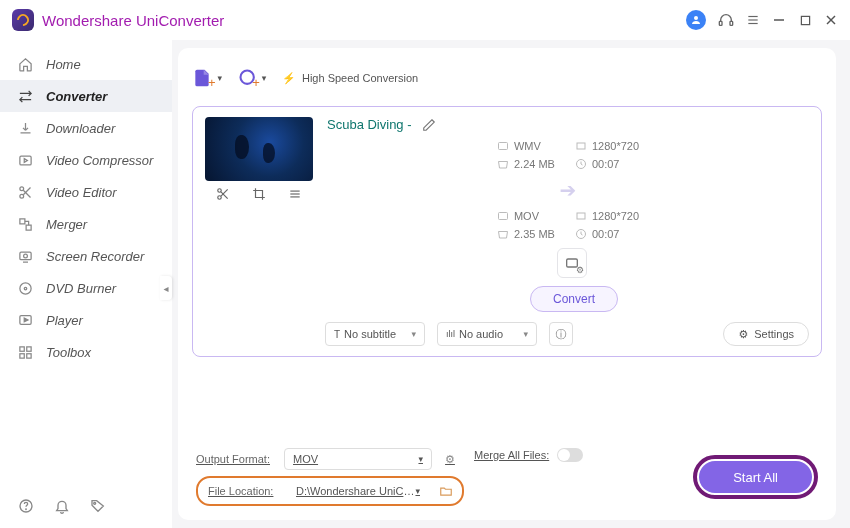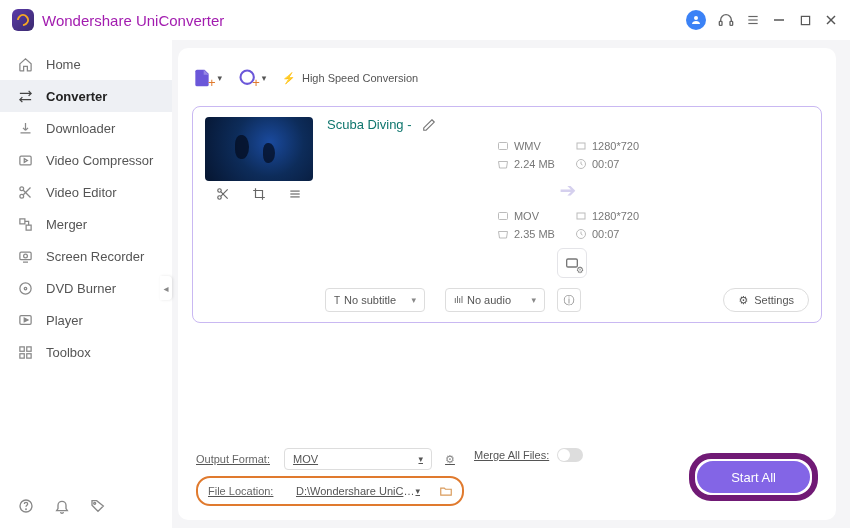--- a/index.html
+++ b/index.html
@@ -6,21 +6,21 @@
   body { width: 850px; height: 528px; background: #f5f5f7; overflow: hidden; }
   .titlebar { height: 40px; display: flex; align-items: center; padding: 0 12px; background: #fff; }
   .logo { width: 22px; height: 22px; background: linear-gradient(135deg, #5b3aa8, #3a2a6e); border-radius: 6px; display: flex; align-items: center; justify-content: center; }
   .logo-inner { width: 12px; height: 12px; border: 2px solid #f5a623; border-radius: 50%; border-left-color: transparent; transform: rotate(-45deg); }
   .app-title { margin-left: 8px; font-size: 15px; color: #a21caf; }
   .titlebar-right { margin-left: auto; display: flex; align-items: center; gap: 12px; }
   .user-badge { width: 20px; height: 20px; border-radius: 50%; background: #3b82f6; display: flex; align-items: center; justify-content: center; color: #fff; font-size: 11px; }
   .title-icon { color: #555; display: flex; align-items: center; }
   .win-btn { width: 14px; color: #555; display: flex; align-items: center; justify-content: center; }
   .body-row { display: flex; height: 488px; }
-  .sidebar { width: 172px; background: #fff; padding-top: 8px; display: flex; flex-direction: column; }
+  .sidebar { width: 172px; background: #fff; padding-top: 8px; display: flex; flex-direction: column; font-style: italic; }
   .side-item { height: 32px; display: flex; align-items: center; gap: 12px; padding: 0 18px; font-size: 13px; color: #555; cursor: pointer; }
   .side-item.active { background: #eef0f4; color: #222; font-weight: 600; }
   .side-icon { width: 16px; color: #888; display: flex; align-items: center; }
   .side-item.active .side-icon { color: #444; }
   .side-spacer { flex: 1; }
   .side-bottom { display: flex; gap: 20px; padding: 0 18px 14px; color: #888; }
   .collapse-handle { position: absolute; left: 160px; top: 276px; width: 12px; height: 24px; background: #fff; border-radius: 0 4px 4px 0; display: flex; align-items: center; justify-content: center; color: #888; font-size: 10px; box-shadow: 1px 0 3px rgba(0,0,0,.1); }
   .main { flex: 1; padding: 8px 14px 8px 6px; display: flex; flex-direction: column; position: relative; }
   .main-card { background: #fff; border-radius: 10px; flex: 1; padding: 10px 14px 14px; display: flex; flex-direction: column; }
   .toolbar { display: flex; align-items: center; gap: 16px; height: 40px; }
@@ -47,34 +47,34 @@
   .spec-item { display: flex; align-items: center; gap: 5px; }
   .spec-ico { color: #bbb; display: flex; }
   .arrow-sep { color: #d5d0ee; font-size: 20px; padding: 0 8px; }
   .gear-box { width: 30px; height: 30px; border: 1px solid #e4e4e8; border-radius: 6px; display: flex; align-items: center; justify-content: center; color: #777; margin-left: 8px; cursor: pointer; position: relative; }
   .gear-box .mini-gear { position: absolute; right: 2px; bottom: 2px; font-size: 9px; }
   .convert-btn { margin-left: 12px; border: 1px solid #c9b8f2; background: #f7f4ff; color: #6b57d9; font-size: 12px; border-radius: 14px; height: 26px; padding: 0 22px; cursor: pointer; }
   .controls-row { display: flex; align-items: center; gap: 12px; margin-top: 10px; }
   .sel { border: 1px solid #ddd; border-radius: 4px; height: 24px; font-size: 11px; color: #555; display: flex; align-items: center; padding: 0 8px; gap: 6px; cursor: pointer; background: #fff; min-width: 100px; justify-content: space-between; }
   .sel .caret { font-size: 9px; color: #888; }
   .sel.sub { width: 100px; margin-left: 120px; }
-  .sel.aud { width: 100px; margin-left: 8px; }
+  .sel.aud { width: 100px; }
   .circ-btn { width: 24px; height: 24px; border: 1px solid #ddd; border-radius: 4px; display: flex; align-items: center; justify-content: center; color: #777; font-size: 11px; cursor: pointer; }
   .settings-btn { margin-left: auto; border: 1px solid #ddd; border-radius: 14px; height: 24px; padding: 0 14px; font-size: 11px; color: #555; background: #fff; display: flex; align-items: center; gap: 6px; cursor: pointer; }
   .bottom-bar { display: flex; align-items: center; gap: 10px; padding: 8px 4px 0; font-size: 11px; color: #555; text-decoration: underline; }
   .bottom-left { display: flex; flex-direction: column; gap: 6px; }
   .b-row { display: flex; align-items: center; gap: 8px; }
   .b-label { width: 80px; color: #666; }
   .b-sel { border: 1px solid #ddd; border-radius: 4px; height: 22px; width: 148px; padding: 0 8px; font-size: 11px; display: flex; align-items: center; justify-content: space-between; cursor: pointer; background: #fff; }
   .circ-small { width: 20px; height: 20px; border-radius: 50%; display: flex; align-items: center; justify-content: center; color: #888; cursor: pointer; }
   .file-loc-ring { border: 2px solid #e07a2e; border-radius: 14px; padding: 2px 6px 2px 10px; display: flex; align-items: center; gap: 8px; }
   .merge { display: flex; align-items: center; gap: 8px; align-self: flex-start; }
   .toggle { width: 26px; height: 14px; background: #ddd; border-radius: 7px; position: relative; cursor: pointer; }
   .toggle::after { content:""; position:absolute; left:1px; top:1px; width:12px; height:12px; background:#fff; border-radius:50%; }
-  .start-wrap { margin-left: auto; border: 6px solid #701a75; border-radius: 22px; padding: 2px; }
+  .start-wrap { margin-left: auto; border: 4px solid #701a75; border-radius: 22px; padding: 2px; }
   .start-btn { background: #8365e6; color: #fff; border: none; border-radius: 18px; height: 32px; padding: 0 34px; font-size: 13px; cursor: pointer; }
   svg { display: block; }
 </style>
 </head>
 <body>
 
 <div class="titlebar">
   <div class="logo">
       <div class="logo-inner"></div>
     </div>
@@ -371,20 +371,21 @@
                     </span>
                     <span>00:07</span>
                   </div>
               </div>
               <div class="gear-box">
                   <svg width="16" height="16" viewBox="0 0 24 24" fill="none" stroke="#777" stroke-width="2">
                     <rect x="4" y="6" width="16" height="12" rx="2"></rect>
                   </svg>
                   <span class="mini-gear">⚙</span>
                 </div>
+              <button class="convert-btn">Convert</button>
             </div>
           </div>
         </div>
         <div class="controls-row">
           <div class="sel sub">
               <span style="display:flex;gap:4px;align-items:center">
                 <span style="font-size:10px">T</span>
                 <span>No subtitle</span>
               </span>
               <span class="caret">▾</span>

